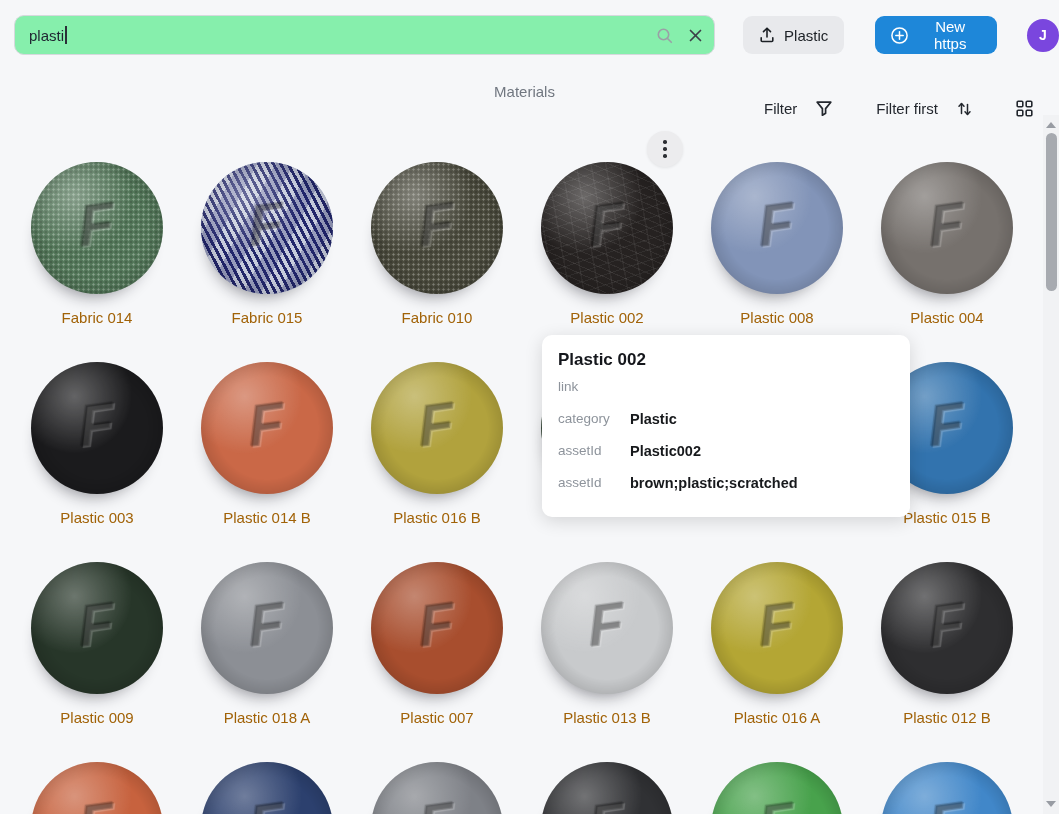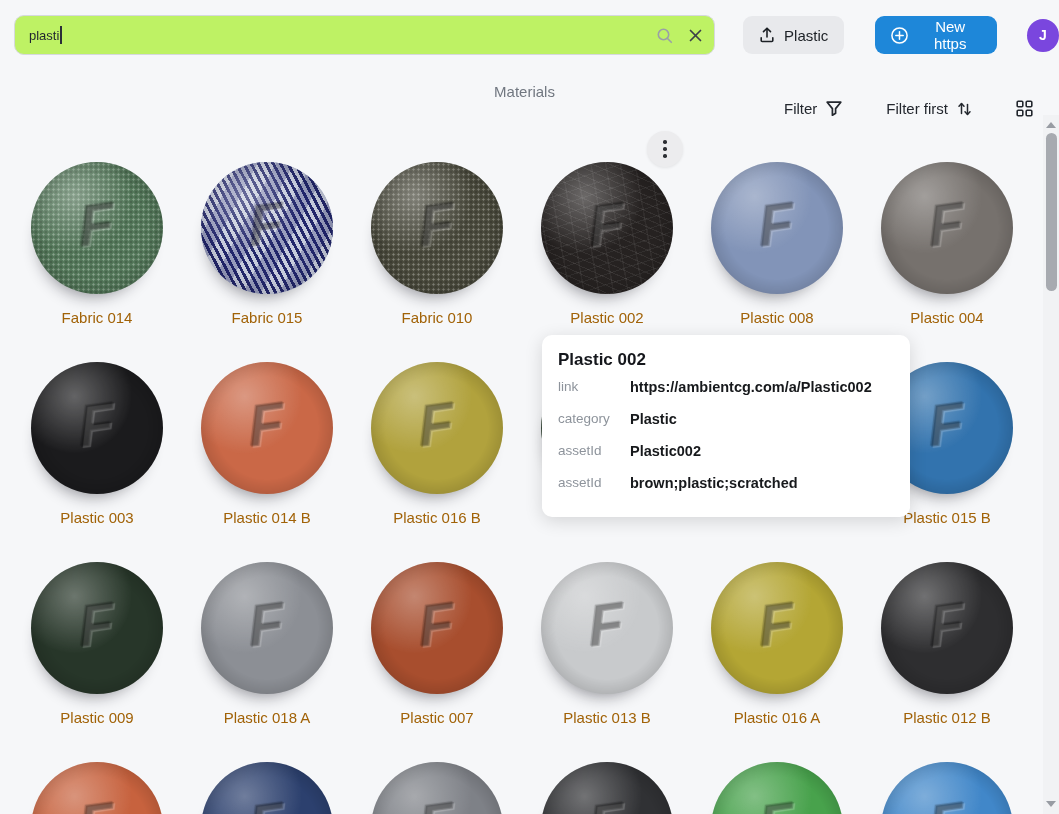--- a/index.html
+++ b/index.html
@@ -9,23 +9,23 @@
     background:#f6f7f9;
     overflow:hidden;
     position:relative;
     color:#23272e;
   }
 
   
   .topbar { display:flex; align-items:center; padding:15px 0 0 14px; }
   .search-field {
     position:relative; width:721px; height:40px;
-    background:#bef264; border:1px solid #d6d9dd; border-radius:10px;
+    background:#86efac; border:1px solid #d6d9dd; border-radius:10px;
     display:flex; align-items:center; padding:0 70px 0 14px;
-    font-size:13px; color:#1f2430;
+    font-size:15px; color:#1f2430;
   }
   .caret { display:inline-block; width:1.5px; height:18px; background:#2b2f38; margin-left:1px; }
   .search-icons { position:absolute; right:12px; top:0; height:100%; display:flex; align-items:center; gap:16px; }
   .icon-btn { display:flex; align-items:center; justify-content:center; background:none; border:none; cursor:pointer; padding:0; }
 
   .btn {
     height:38px; border:none; border-radius:9px; cursor:pointer;
     display:flex; align-items:center; gap:9px; font-size:15px;
     font-family:"Liberation Sans", sans-serif;
   }
@@ -34,21 +34,21 @@
   .avatar {
     margin-left:30px; width:33px; height:33px; border-radius:50%;
     display:flex; align-items:center; justify-content:center;
     color:#fff; font-size:14px; font-weight:600; cursor:pointer; background:#7a46de;
   }
 
   
   .toolbar { display:flex; align-items:center; margin:28px 26px 0 16px;flex-direction:column; }
   .section-label { font-size:15px; color:#717780; }
   .toolbar-right { margin-left:auto; display:flex; align-items:center; gap:44px; }
-  .tool-item { display:flex; align-items:center; gap:9px; font-size:15px; font-weight:500; color:#23272e; cursor:pointer; background:none; border:none; font-family:"Liberation Sans", sans-serif; }
+  .tool-item { display:flex; align-items:center; gap:19px; font-size:15px; font-weight:500; color:#23272e; cursor:pointer; background:none; border:none; font-family:"Liberation Sans", sans-serif; }
 
   
   .grid {
     margin:45px 0 0 12px;
     display:grid;
     grid-template-columns:repeat(6,170px);
     grid-auto-rows:200px;
   }
   .cell { display:flex; flex-direction:column; align-items:center; }
   .sphere {
@@ -349,21 +349,20 @@
 <button class="menu-btn">
   <i></i>
     <i></i>
     <i></i>
 </button>
 
 <div class="tooltip">
   <div class="tooltip-title">Plastic 002</div>
   <div class="tooltip-row">
     <span class="k">link</span>
-    <span class="v">https://ambientcg.com/a/Plastic002</span>
   </div>
   <div class="tooltip-row">
     <span class="k">category</span>
     <span class="v">Plastic</span>
   </div>
   <div class="tooltip-row">
     <span class="k">assetId</span>
     <span class="v">Plastic002</span>
   </div>
   <div class="tooltip-row">

